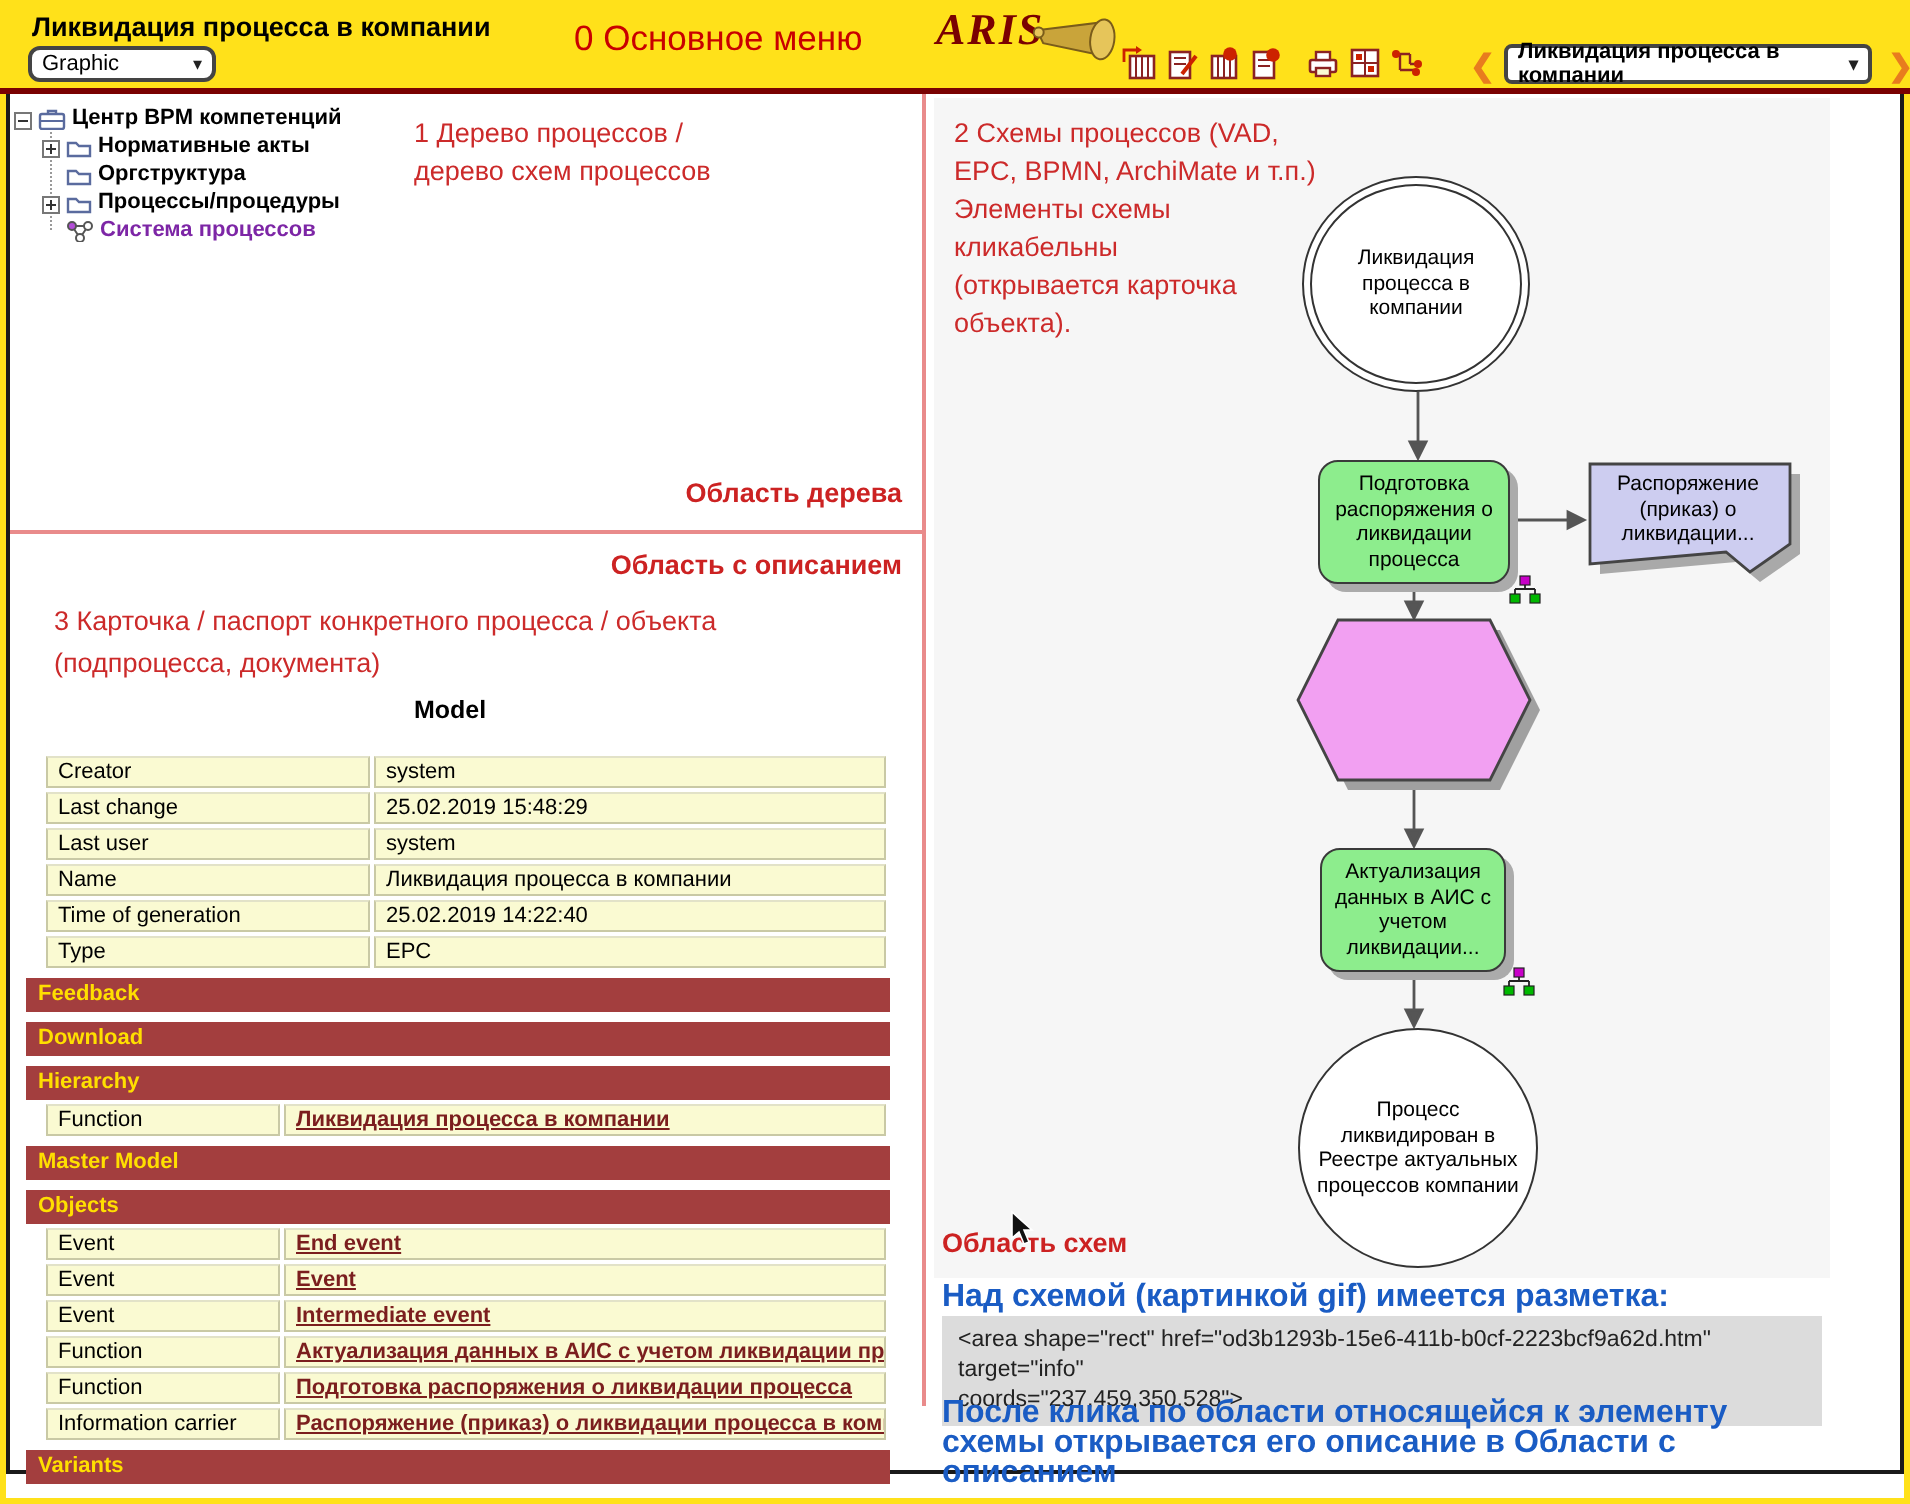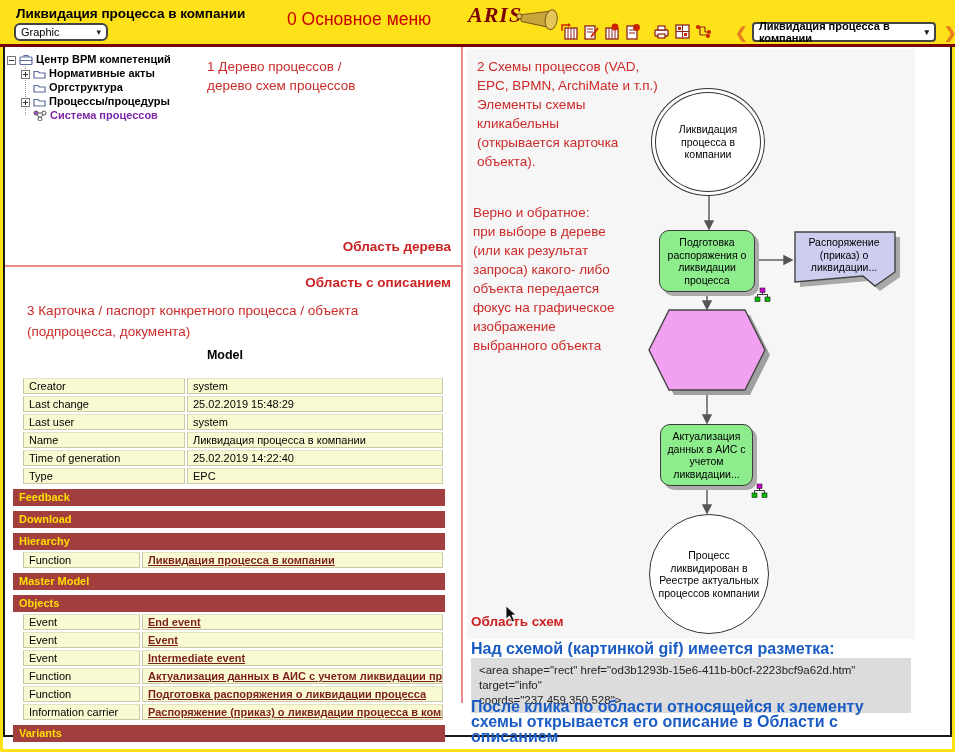--- a/index.html
+++ b/index.html
@@ -300,28 +300,20 @@
 
     <div class="rp">
       <div class="diagram-bg"></div>
 
       <div class="annot rp-annot-top">2 Схемы процессов (VAD,
 EPC, BPMN, ArchiMate и т.п.)
 Элементы схемы
 кликабельны
 (открывается карточка
 объекта).</div>
-      <div class="annot rp-annot-bottom">Верно и обратное:
-при выборе в дереве
-(или как результат
-запроса) какого- либо
-объекта передается
-фокус на графическое
-изображение
-выбранного объекта</div>
 
       <svg class="dsvg" width="460" height="600">
         <g stroke="#555" stroke-width="1.4" fill="#555">
           <line x1="246" y1="149" x2="246" y2="176"></line>
             <polygon points="242,174 250,174 246,182"></polygon>
           <line x1="293" y1="213" x2="321" y2="213"></line>
             <polygon points="321,209 321,217 329,213"></polygon>
           <line x1="244" y1="246" x2="244" y2="256"></line>
             <polygon points="240,254 248,254 244,262"></polygon>
           <line x1="244" y1="344" x2="244" y2="370"></line>

